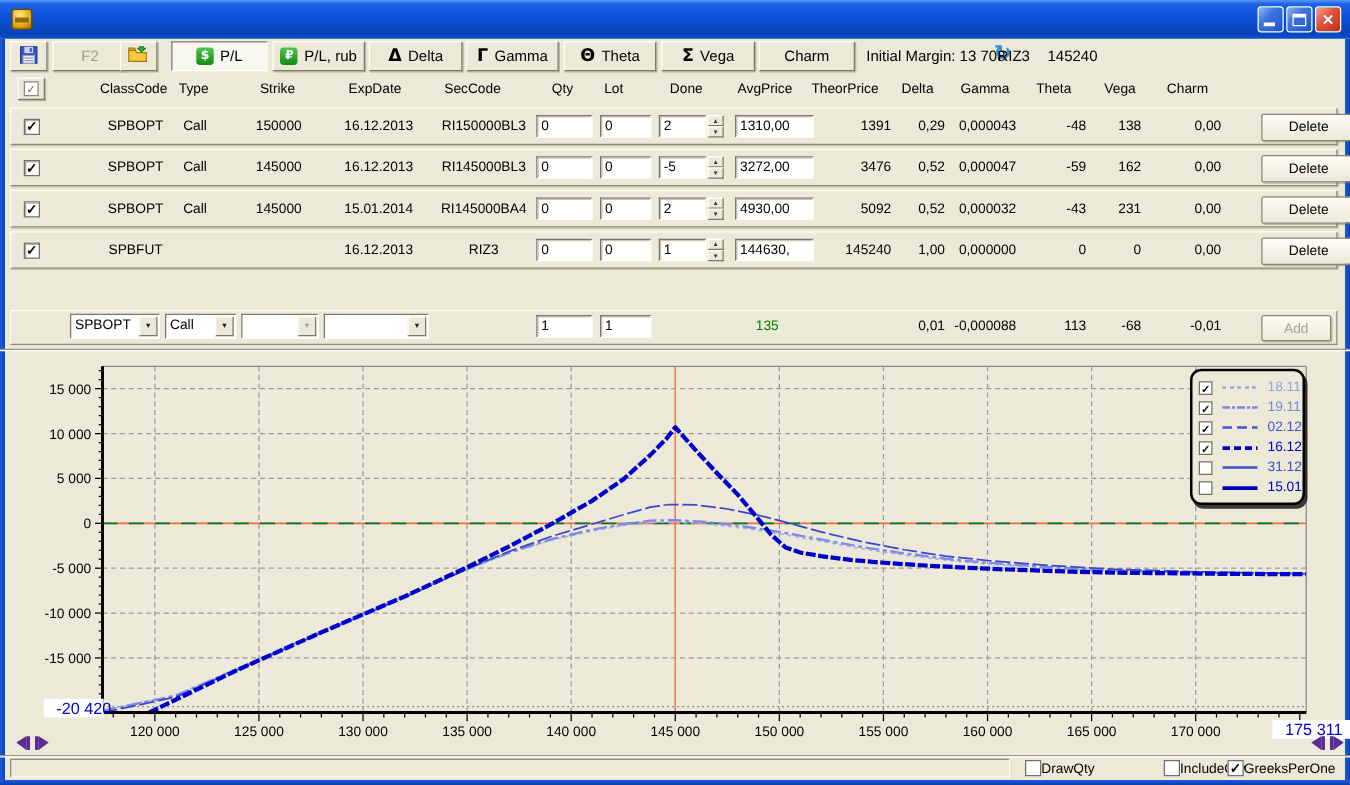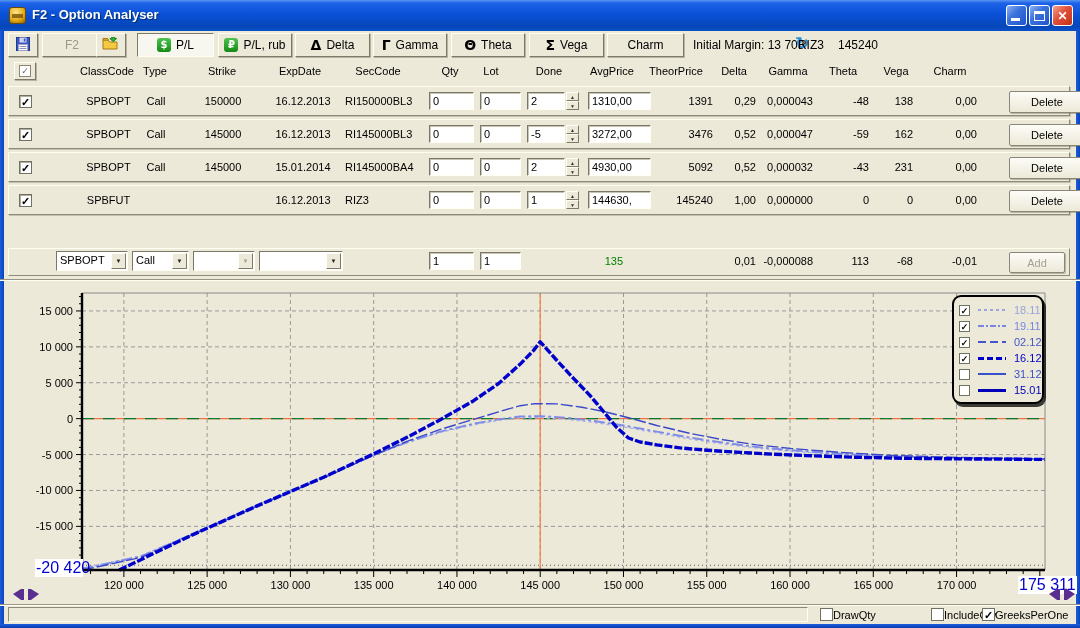--- a/index.html
+++ b/index.html
@@ -38,21 +38,21 @@
   .hcb{position:absolute;left:14px;top:62px;width:22px;height:18px;background:#ece9d8;border:1px solid;border-color:#fffff4 #7d7a6a #7d7a6a #fffff4;box-shadow:1px 1px 0 #b8b4a4;padding:0;}
   .hcb .mini{position:absolute;left:4px;top:2px;width:12px;height:12px;background:#fff;border:1px solid #8a8777;font-size:9px;line-height:11px;color:#666;text-align:center;}
   .row{position:absolute;left:8px;width:1062px;height:30px;background:#ece9d8;border:1px solid;border-color:#fffff0 #8e8a7a #8e8a7a #fffff0;box-shadow:1px 1px 0 #c6c2b2;}
   .cb{position:absolute;left:10px;top:8px;width:13px;height:13px;background:#fff;border:1px solid #707063;box-shadow:inset 1px 1px 0 #b0ad9d;font-size:11px;line-height:12px;text-align:center;color:#000;}
   .cb.on::after{content:"✓";font-weight:bold;}
   .cell{position:absolute;top:8px;font-size:11px;white-space:nowrap;color:#000;}
   .c-class{left:52px;width:95px;text-align:center;}
   .c-type{left:119px;width:56px;text-align:center;}
   .c-strike{left:180px;width:68px;text-align:center;}
   .c-exp{left:252px;width:84px;text-align:center;}
-  .c-sec{left:336px;width:84px;}
+  .c-sec{left:336px;width:84px;text-align:center;}
   .c-theor{left:630px;width:74px;text-align:right;}
   .c-delta{left:703px;width:44px;text-align:right;}
   .c-gamma{left:748px;width:56px;text-align:right;}
   .c-theta{left:806px;width:54px;text-align:right;}
   .c-vega{left:862px;width:42px;text-align:right;}
   .c-charm{left:906px;width:62px;text-align:right;}
   .inp{position:absolute;top:5px;height:18px;background:#fff;border:1px solid;border-color:#7a7668 #fffff2 #fffff2 #7a7668;box-shadow:inset 1px 1px 0 #c9c5b5;font-size:11px;padding:0 3px;}
   .i-qty{left:420px;width:45px;}
   .i-lot{left:471px;width:41px;}
   .i-avg{left:579px;width:63px;}
@@ -68,21 +68,21 @@
   .combo .ctext{position:absolute;left:3px;top:2px;font-size:11px;}
   .cabtn{position:absolute;right:1px;top:1px;width:15px;height:16px;background:#ece9d8;border:1px solid;border-color:#fffff4 #7d7a6a #7d7a6a #fffff4;font-size:6px;color:#222;padding:0;}
   .cabtn::after{content:"▼";}
   .combo.dis .cabtn{color:#a5a294;}
   .addrow .inp{top:3px;}
   .addrow .cell{top:6px;}
   .addbtn{position:absolute;left:1000px;top:3px;width:56px;height:21px;color:#a5a294;}
   
   .groove{position:absolute;left:0px;width:1080px;height:2px;border-top:1px solid #9a9686;border-bottom:1px solid #fffff4;}
   #chart-wrap{position:absolute;left:8px;top:282px;width:1064px;height:322px;}
-  .bluelabel{position:absolute;background:#fff;color:#0000d0;font-size:16px;padding:0 1px;white-space:nowrap;}
+  .bluelabel{position:absolute;background:#fff;color:#0000d0;font-size:13px;padding:0 10px;white-space:nowrap;}
   #legend{position:absolute;left:944px;top:13px;width:92px;background:#ece9d8;border:2px solid #000;border-radius:9px;box-shadow:2px 3px 0 rgba(0,0,0,.75);padding:5px 6px 4px 5px;}
   .litem{display:flex;align-items:center;height:16px;gap:8px;}
   .lcb{width:11px;height:11px;background:#fff;border:1px solid #707063;font-size:9px;line-height:10px;text-align:center;color:#000;flex:none;}
   .lcb.on::after{content:"✓";font-weight:bold;}
   .lsample{width:28px;height:2px;flex:none;}
   .llabel{font-size:11px;flex:1;text-align:right;}
   .sarr{position:absolute;width:15px;height:11px;}
   .sarr i{position:absolute;top:0;width:0;height:0;border-top:5px solid transparent;border-bottom:6px solid transparent;}
   .sarr b{position:absolute;top:0;width:3px;height:11px;background:#5a2d91;}
   .sarr.l i{right:3px;border-right:8px solid #5a2d91;}
@@ -96,21 +96,20 @@
   .sbcheck .sl{font-size:11px;}
   svg text{font-family:"Liberation Sans",sans-serif;}
 </style>
 </head>
 <body>
 
 <div class="win">
 
   <div class="titlebar">
     <div class="appicon"></div>
-    <div class="wtitle">F2 - Option Analyser</div>
     <button class="wbtn" style="left:1006px">
         <span class="minbar"></span>
       </button>
     <button class="wbtn" style="left:1029px">
         <span class="maxbox"></span>
       </button>
     <button class="wbtn close" style="left:1052px">✕</button>
   </div>
   <div class="borderL"></div>
   <div class="borderR"></div>

